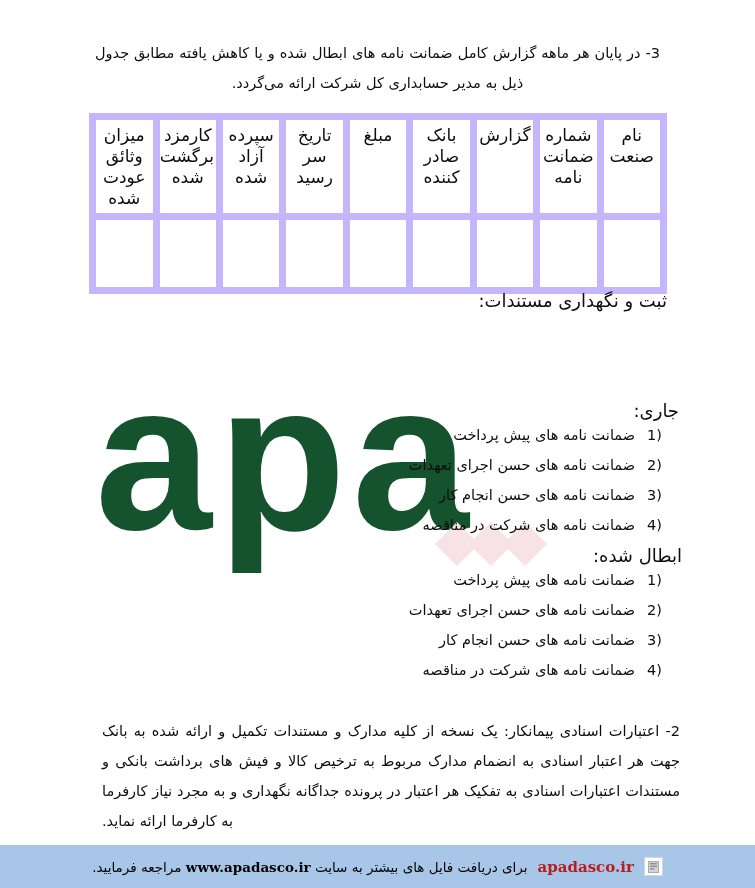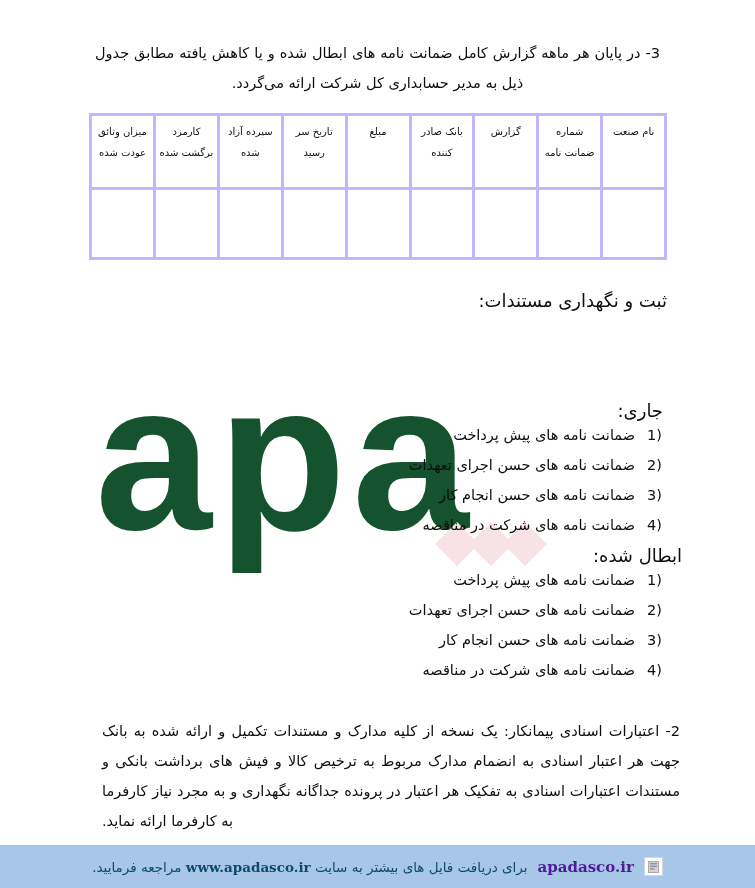--- a/index.html
+++ b/index.html
@@ -73,22 +73,22 @@
     position: absolute;
     right: 88px;
     top: 113px;
     width: 578px;
     border-collapse: collapse;
     table-layout: fixed;
     direction: rtl;
     background: #ffffff;
   }
   #guarantee-table td {
-    border: 3px solid #c4b5fd;
-    font-size: 10px;
+    border: 7px solid #c4b5fd;
+    font-size: 17px;
     line-height: 21px;
     text-align: center;
     vertical-align: top;
     padding: 5px 2px 4px 2px;
   }
   #guarantee-table tr.header-row td { height: 62px; }
   #guarantee-table tr.data-row td { height: 58px; }
 
   .section-head {
     position: absolute;
@@ -146,26 +146,26 @@
     border: 1px solid #cfd8e3;
     display: flex;
     align-items: center;
     justify-content: center;
     flex: none;
   }
   #footer-brand {
     font-family: "DejaVu Serif", "Liberation Serif", serif;
     font-size: 15px;
     font-weight: 700;
-    color: #4c1d95;
+    color: #b91c1c;
     direction: ltr;
   }
   #footer-text {
     font-size: 13.5px;
-    color: #0c4a6e;
+    color: #000000;
     direction: rtl;
     margin-right: 0;
   }
   #footer-text .url {
     font-family: "DejaVu Serif", "Liberation Serif", serif;
     font-weight: 700;
     direction: ltr;
     unicode-bidi: isolate;
   }
 </style>
@@ -212,21 +212,21 @@
           <td></td>
           <td></td>
           <td></td>
         </tr>
       </tbody>
     </table>
 
     <div class="section-head" style="right:88px; top:288px;">ثبت و نگهداری مستندات:</div>
 
 
-    <div class="section-head" style="right:92px; top:398px;">جاری:</div>
+    <div class="section-head" style="right:76px; top:398px;">جاری:</div>
     <div class="list-block" style="right:88px; top:420px; width:578px;">
       <ol>
         <li>
           <span class="list-num">1)</span>
           <span>ضمانت نامه های پیش پرداخت</span>
         </li>
         <li>
           <span class="list-num">2)</span>
           <span>ضمانت نامه های حسن اجرای تعهدات</span>
         </li>

